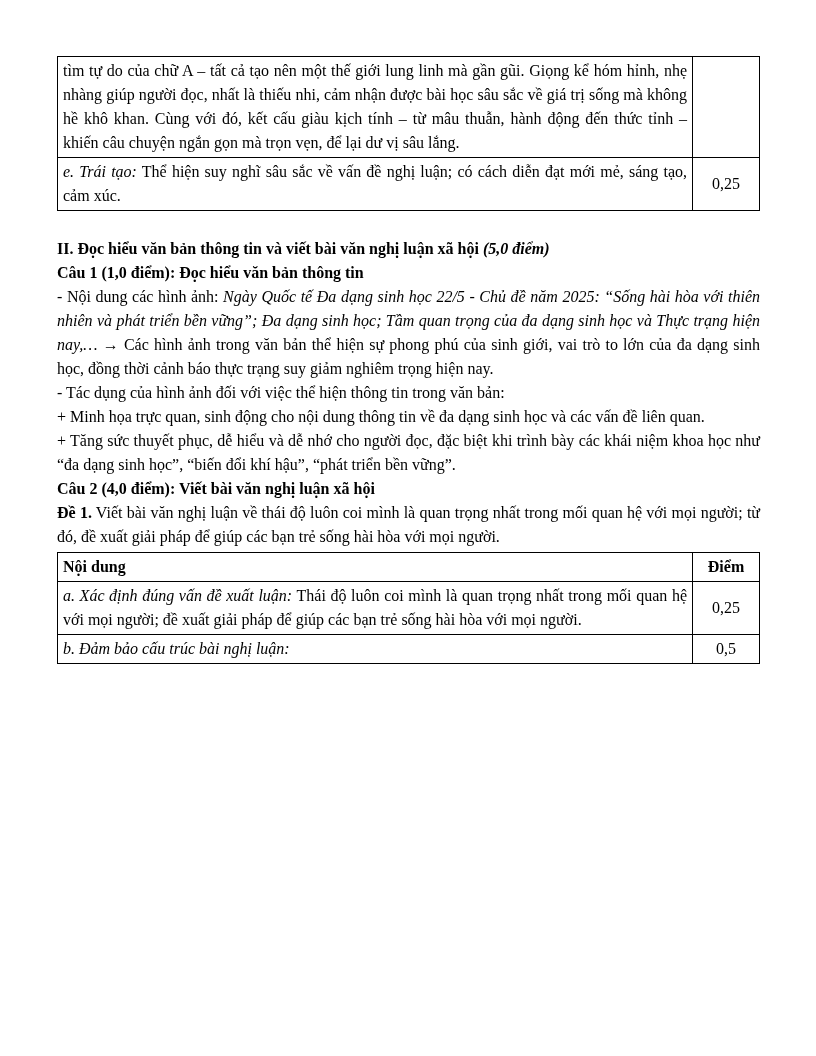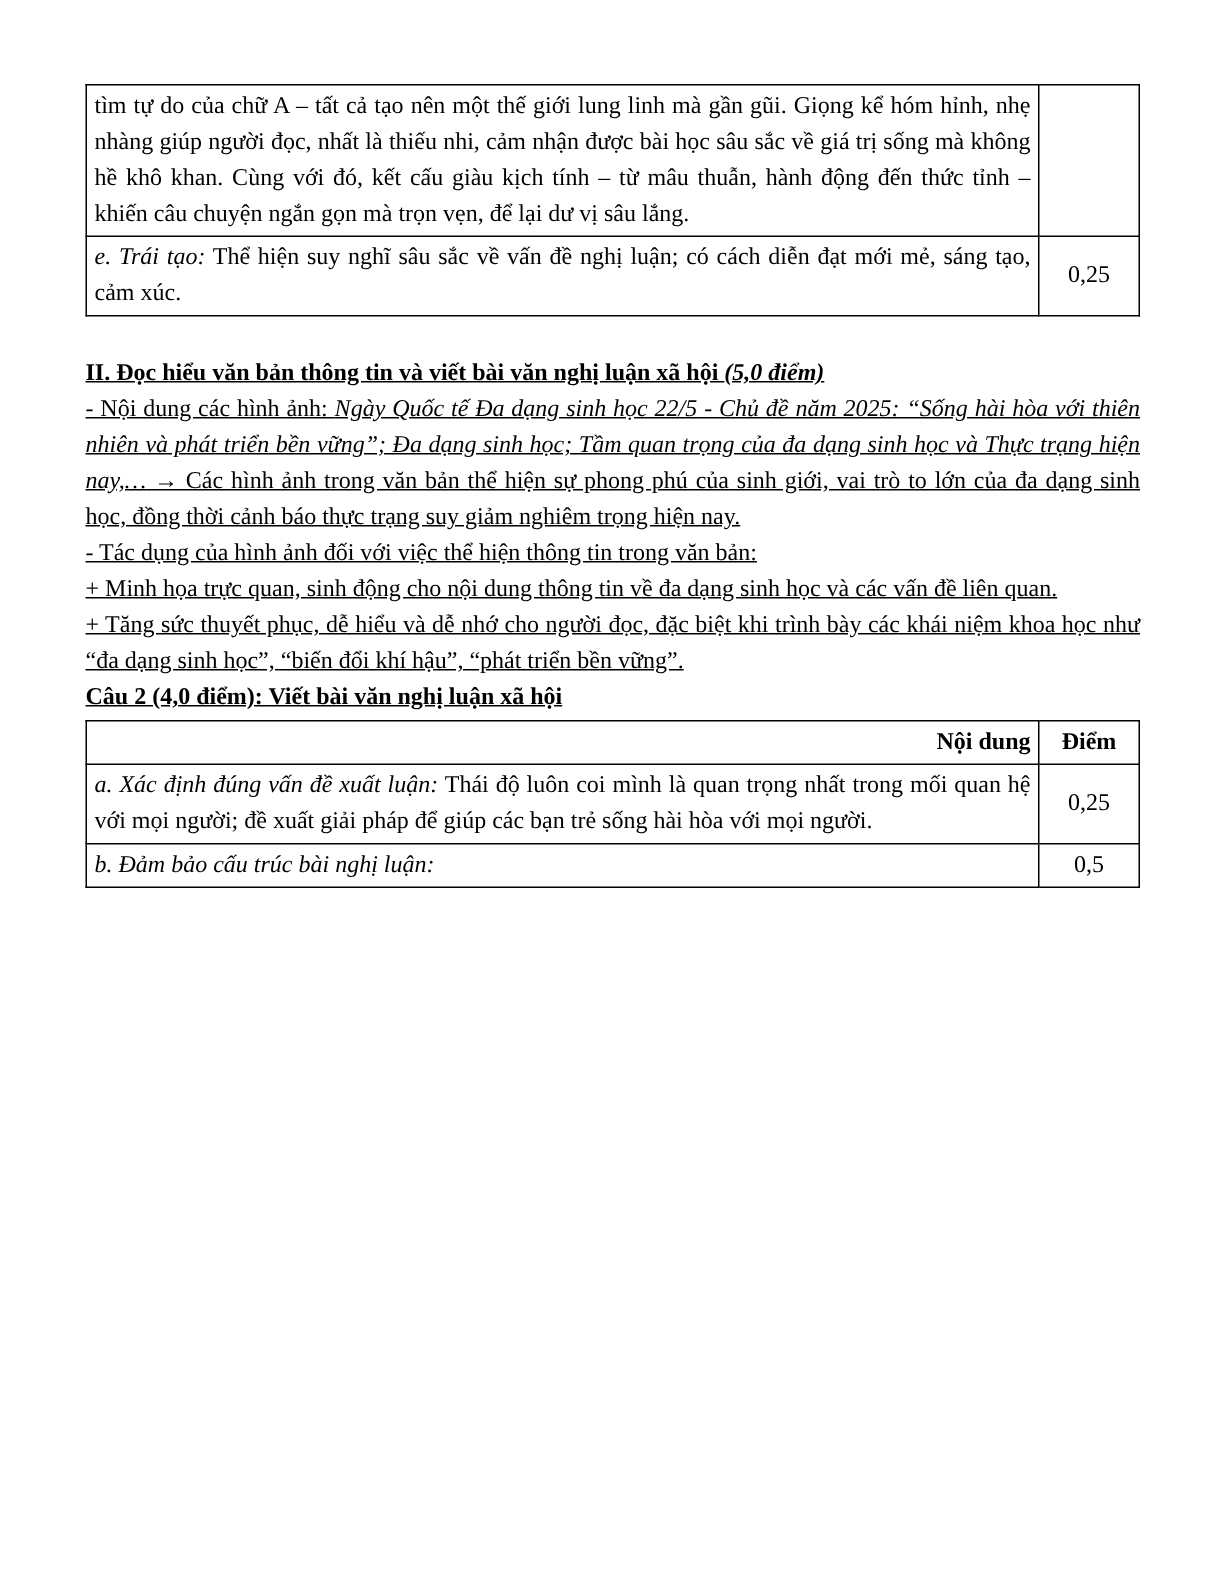--- a/index.html
+++ b/index.html
@@ -7,33 +7,33 @@
     width: 816px;
     height: 1056px;
     background: #ffffff;
     color: #000000;
     font-family: "Liberation Serif", serif;
     font-size: 16px;
     line-height: 24px;
     overflow: hidden;
   }
   .page { padding: 56px 56px 0 57px; }
-  p { margin: 0; text-align: justify; text-decoration: underline; }
+  p { margin: 0; text-align: justify; }
   .bold { font-weight: bold; }
   .section-heading { margin-top: 26px; }
   table {
     width: 100%;
     border-collapse: collapse;
     table-layout: fixed;
     padding-left: 26px;
   }
   td, th { border: 1px solid #000; padding: 2px 5px; vertical-align: middle; }
   th { font-weight: bold; }
   .cell-content { text-align: justify; }
-  th.cell-content { text-align: right; }
+  th.cell-content { text-align: left; }
   .cell-score { width: 62px; text-align: center; padding: 2px 2px; }
   .t2 { margin-top: 3px; }
   i { font-style: italic; }
   b { font-weight: bold; }
 </style>
 </head>
 <body>
 
 <div class="page">
 
@@ -53,29 +53,31 @@
         </td>
         <td class="cell-score">
           <span>0,25</span>
         </td>
       </tr>
     </tbody>
   </table>
 
   <p class="bold section-heading"><span>II. Đọc hiểu văn bản thông tin và viết bài văn nghị luận xã hội </span><i>(5,0 điểm)</i></p>
 
+  <p class="bold">Câu 1 (1,0 điểm): Đọc hiểu văn bản thông tin</p>
 
   <p><span>- Nội dung các hình ảnh: </span><i>Ngày Quốc tế Đa dạng sinh học 22/5 - Chủ đề năm 2025: “Sống hài hòa với thiên nhiên và phát triển bền vững”; Đa dạng sinh học; Tầm quan trọng của đa dạng sinh học và Thực trạng hiện nay,…</i><span> → Các hình ảnh trong văn bản thể hiện sự phong phú của sinh giới, vai trò to lớn của đa dạng sinh học, đồng thời cảnh báo thực trạng suy giảm nghiêm trọng hiện nay.</span></p>
 
   <p>- Tác dụng của hình ảnh đối với việc thể hiện thông tin trong văn bản:</p>
   <p>+ Minh họa trực quan, sinh động cho nội dung thông tin về đa dạng sinh học và các vấn đề liên quan.</p>
   <p>+ Tăng sức thuyết phục, dễ hiểu và dễ nhớ cho người đọc, đặc biệt khi trình bày các khái niệm khoa học như “đa dạng sinh học”, “biến đổi khí hậu”, “phát triển bền vững”.</p>
 
   <p class="bold">Câu 2 (4,0 điểm): Viết bài văn nghị luận xã hội</p>
 
+  <p><b>Đề 1.</b><span> Viết bài văn nghị luận về thái độ luôn coi mình là quan trọng nhất trong mối quan hệ với mọi người; từ đó, đề xuất giải pháp để giúp các bạn trẻ sống hài hòa với mọi người.</span></p>
 
   <table class="t2">
     <tbody>
       <tr>
         <th class="cell-content">Nội dung</th>
         <th class="cell-score">Điểm</th>
       </tr>
       <tr>
         <td class="cell-content">
           <i>a. Xác định đúng vấn đề xuất luận:</i><span> Thái độ luôn coi mình là quan trọng nhất trong mối quan hệ với mọi người; đề xuất giải pháp để giúp các bạn trẻ sống hài hòa với mọi người.</span>

